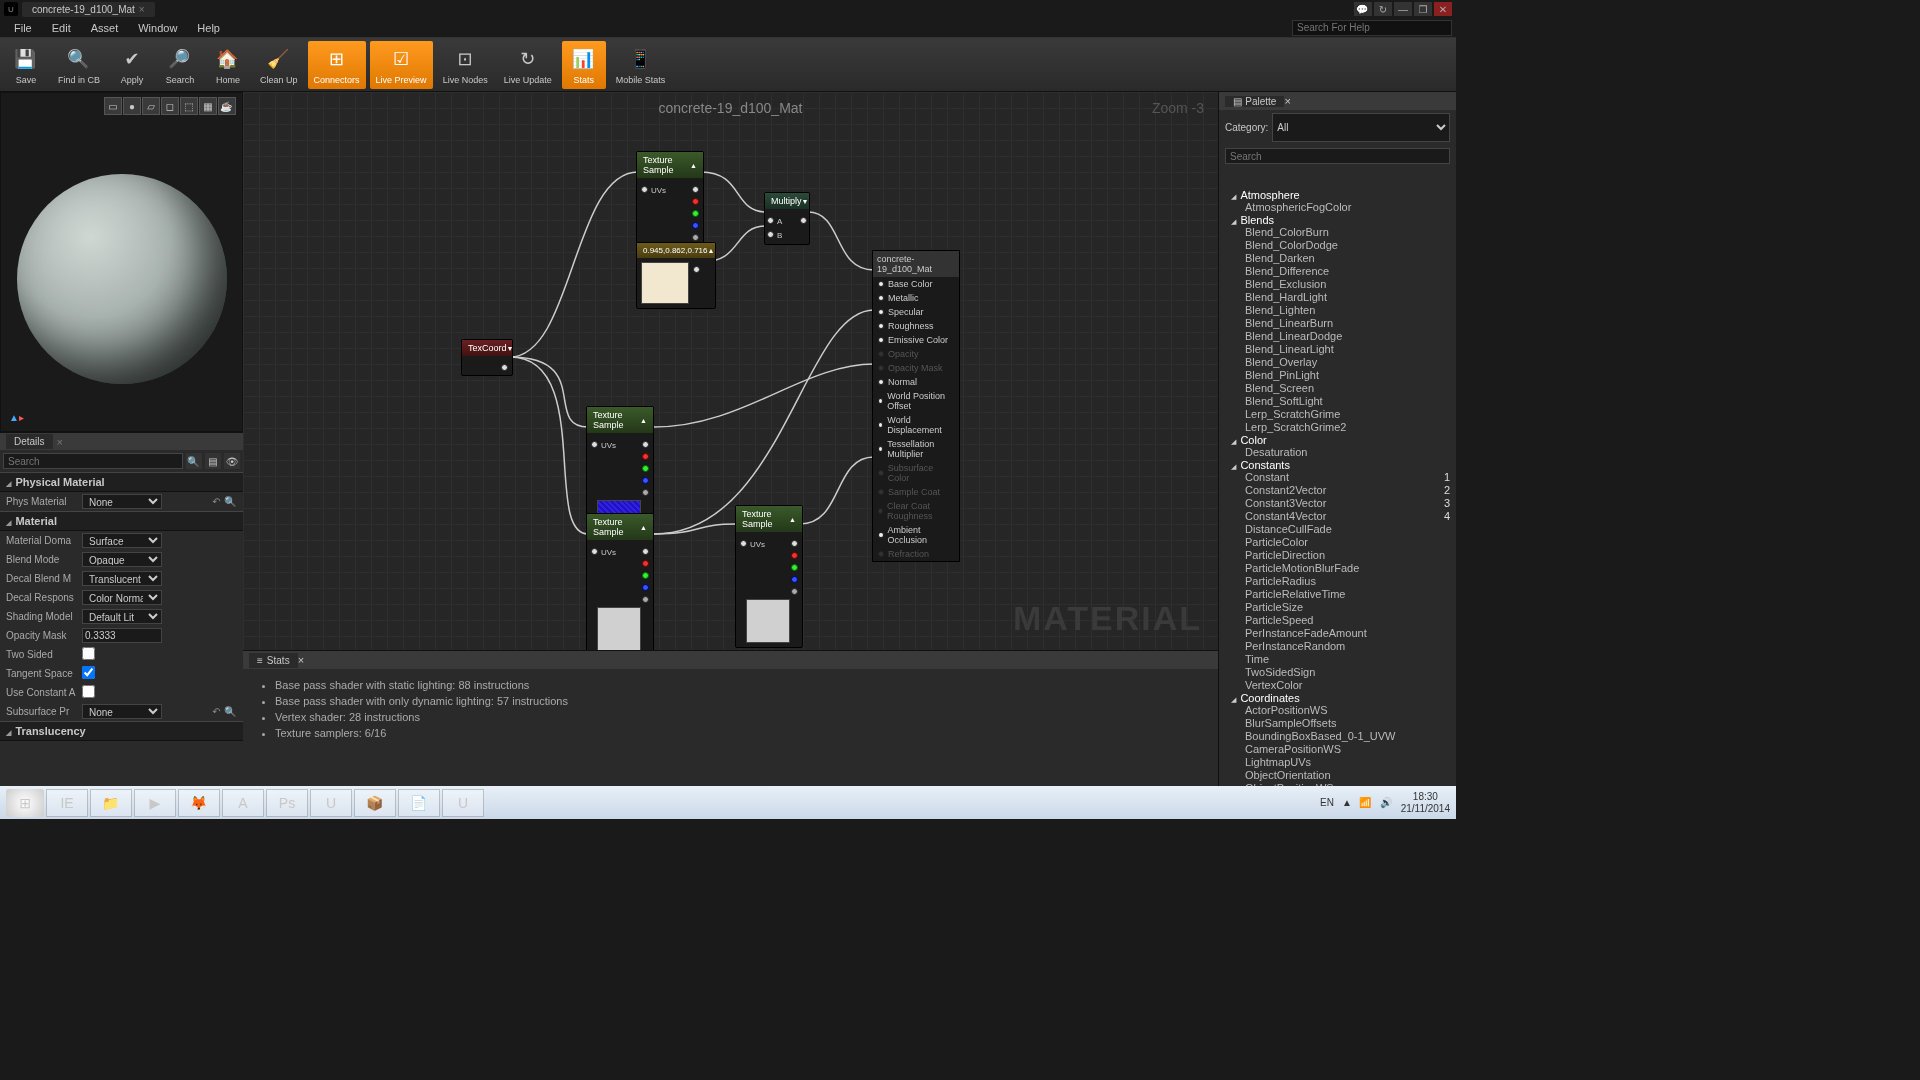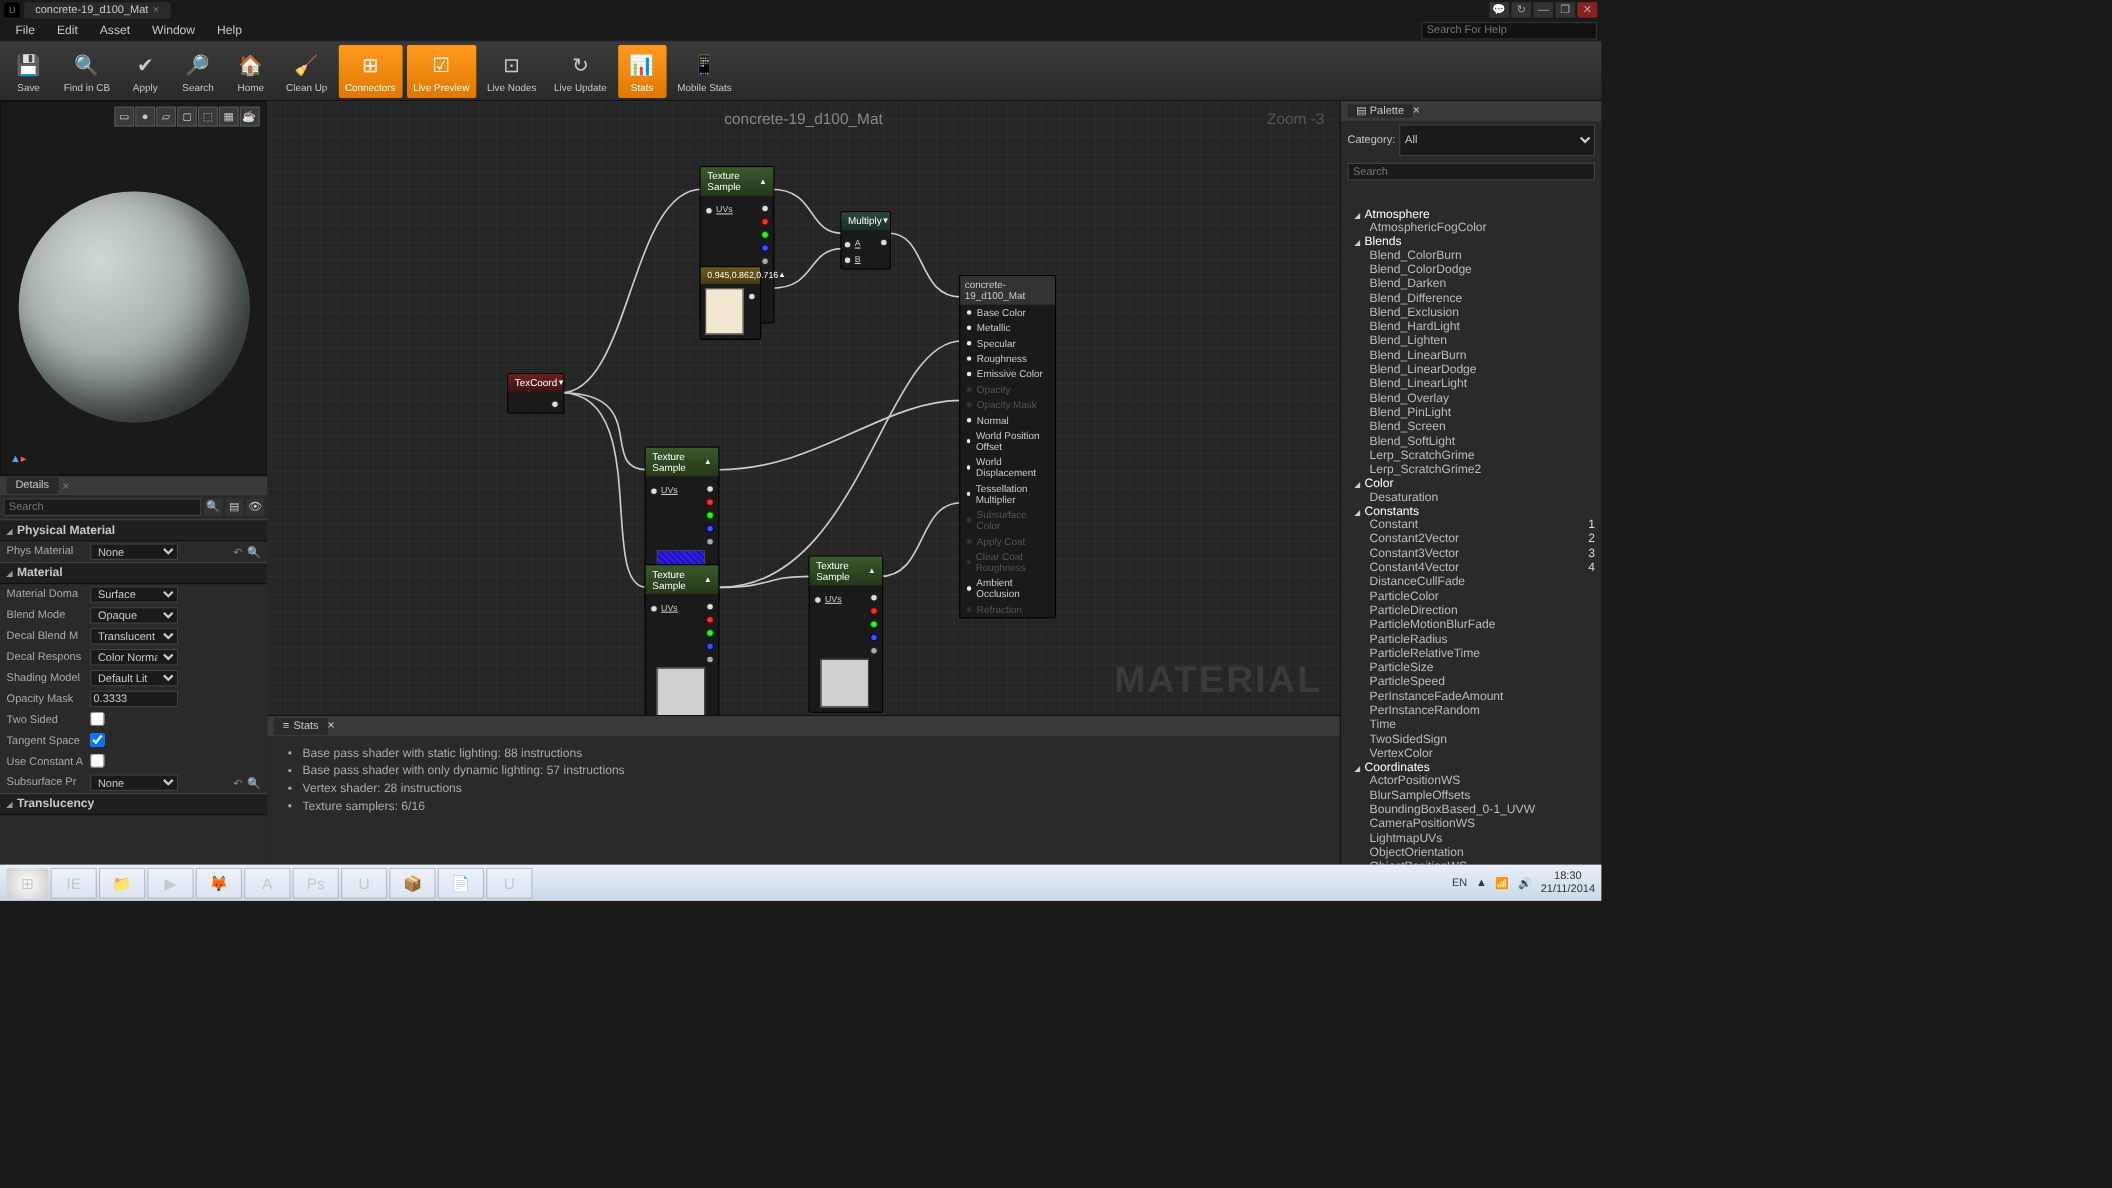--- a/index.html
+++ b/index.html
@@ -69,21 +69,21 @@
 
 .node { position:absolute; background:#1a1a1a; border:1px solid #000; border-radius:2px; font-size:9px;}
 .node .nhead { padding:3px 6px; display:flex;align-items:center;justify-content:space-between; color:#fff;}
 .nhead.tex { background: linear-gradient(#3a5a2a, #243818);}
 .nhead.const { background: linear-gradient(#6a5a1a, #4a3c10);}
 .nhead.mul { background: linear-gradient(#2a4a3a, #1a3024);}
 .nhead.red { background: linear-gradient(#6a2020, #401212);}
 .nhead .arrow { font-size:7px;}
 .node .nbody { padding:4px; display:flex; gap:4px;}
 .node .pin-col { display:flex; flex-direction:column; gap:5px; font-size:8px; padding-top:4px;}
-.node .pin { display:flex; align-items:flex-end; gap:3px;text-decoration:underline;}
+.node .pin { display:flex; align-items:flex-start; gap:3px;}
 .pin .dot { width:7px;height:7px;border-radius:50%;background:#888;border:1px solid #222;}
 .pin .dot.w{background:#ddd;} .pin .dot.r{background:#e33;border-color:#600;} .pin .dot.g{background:#3e3;border-color:#060;} .pin .dot.b{background:#35f;border-color:#006;} .pin .dot.a{background:#aaa;}
 .thumb { width:44px;height:44px; border:1px solid #444;}
 .thumb.grey{background:linear-gradient(#bbb,#aaa);background-size:50% 50%;}
 .thumb.cream{background:#f2e8d0;}
 .thumb.blue{background:#2010d0; background-image:repeating-linear-gradient(45deg,#3020e0 0 2px,#2010c0 2px 4px);}
 .thumb.lgrey{background:#d0d0d0;}
 
 .result-node{position:absolute;background:#1a1a1a;border:1px solid #000;width:88px;font-size:9px;}
 .result-node .rhead{background:#333;padding:3px 4px;color:#ccc;font-size:9px;}
@@ -352,21 +352,21 @@
               <div class="pin">
                 <span class="dot a"></span>
               </div>
             </div>
         </div>
         <div style="padding:0 4px 4px 10px;">
             <div class="thumb grey"></div>
           </div>
       </div>
 
-      <div class="node" style="left:393px;top:150px;width:56px;">
+      <div class="node" style="left:393px;top:150px;width:80px;">
         <div class="nhead const">
             <span style="font-size:8px;">0.945,0.862,0.716</span>
             <span class="arrow">▲</span>
           </div>
         <div class="nbody">
           <div class="thumb cream" style="width:48px;height:42px;"></div>
           <div class="pin-col">
               <div class="pin">
                 <span class="dot w"></span>
               </div>
@@ -553,21 +553,21 @@
             <div class="rpin">
               <span class="dot"></span>
               <span>Tessellation Multiplier</span>
             </div>
             <div class="rpin dim">
               <span class="dot"></span>
               <span>Subsurface Color</span>
             </div>
             <div class="rpin dim">
               <span class="dot"></span>
-              <span>Apply Coat</span>
+              <span>Sample Coat</span>
             </div>
             <div class="rpin dim">
               <span class="dot"></span>
               <span>Clear Coat Roughness</span>
             </div>
             <div class="rpin">
               <span class="dot"></span>
               <span>Ambient Occlusion</span>
             </div>
             <div class="rpin dim">

